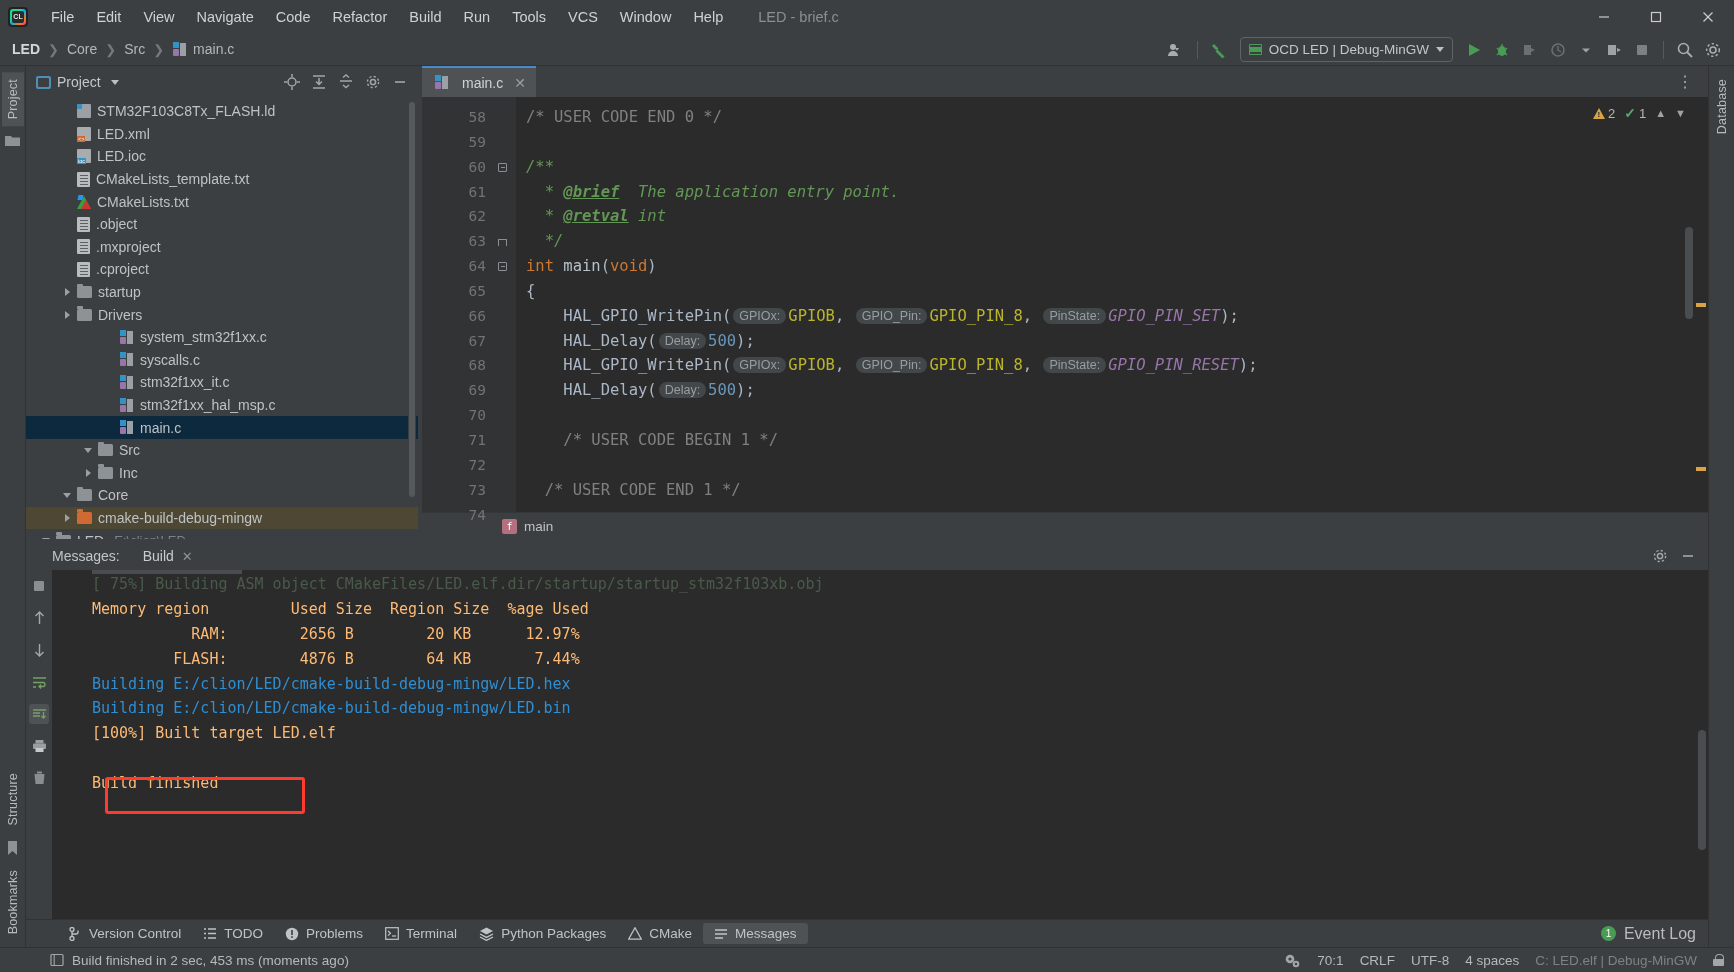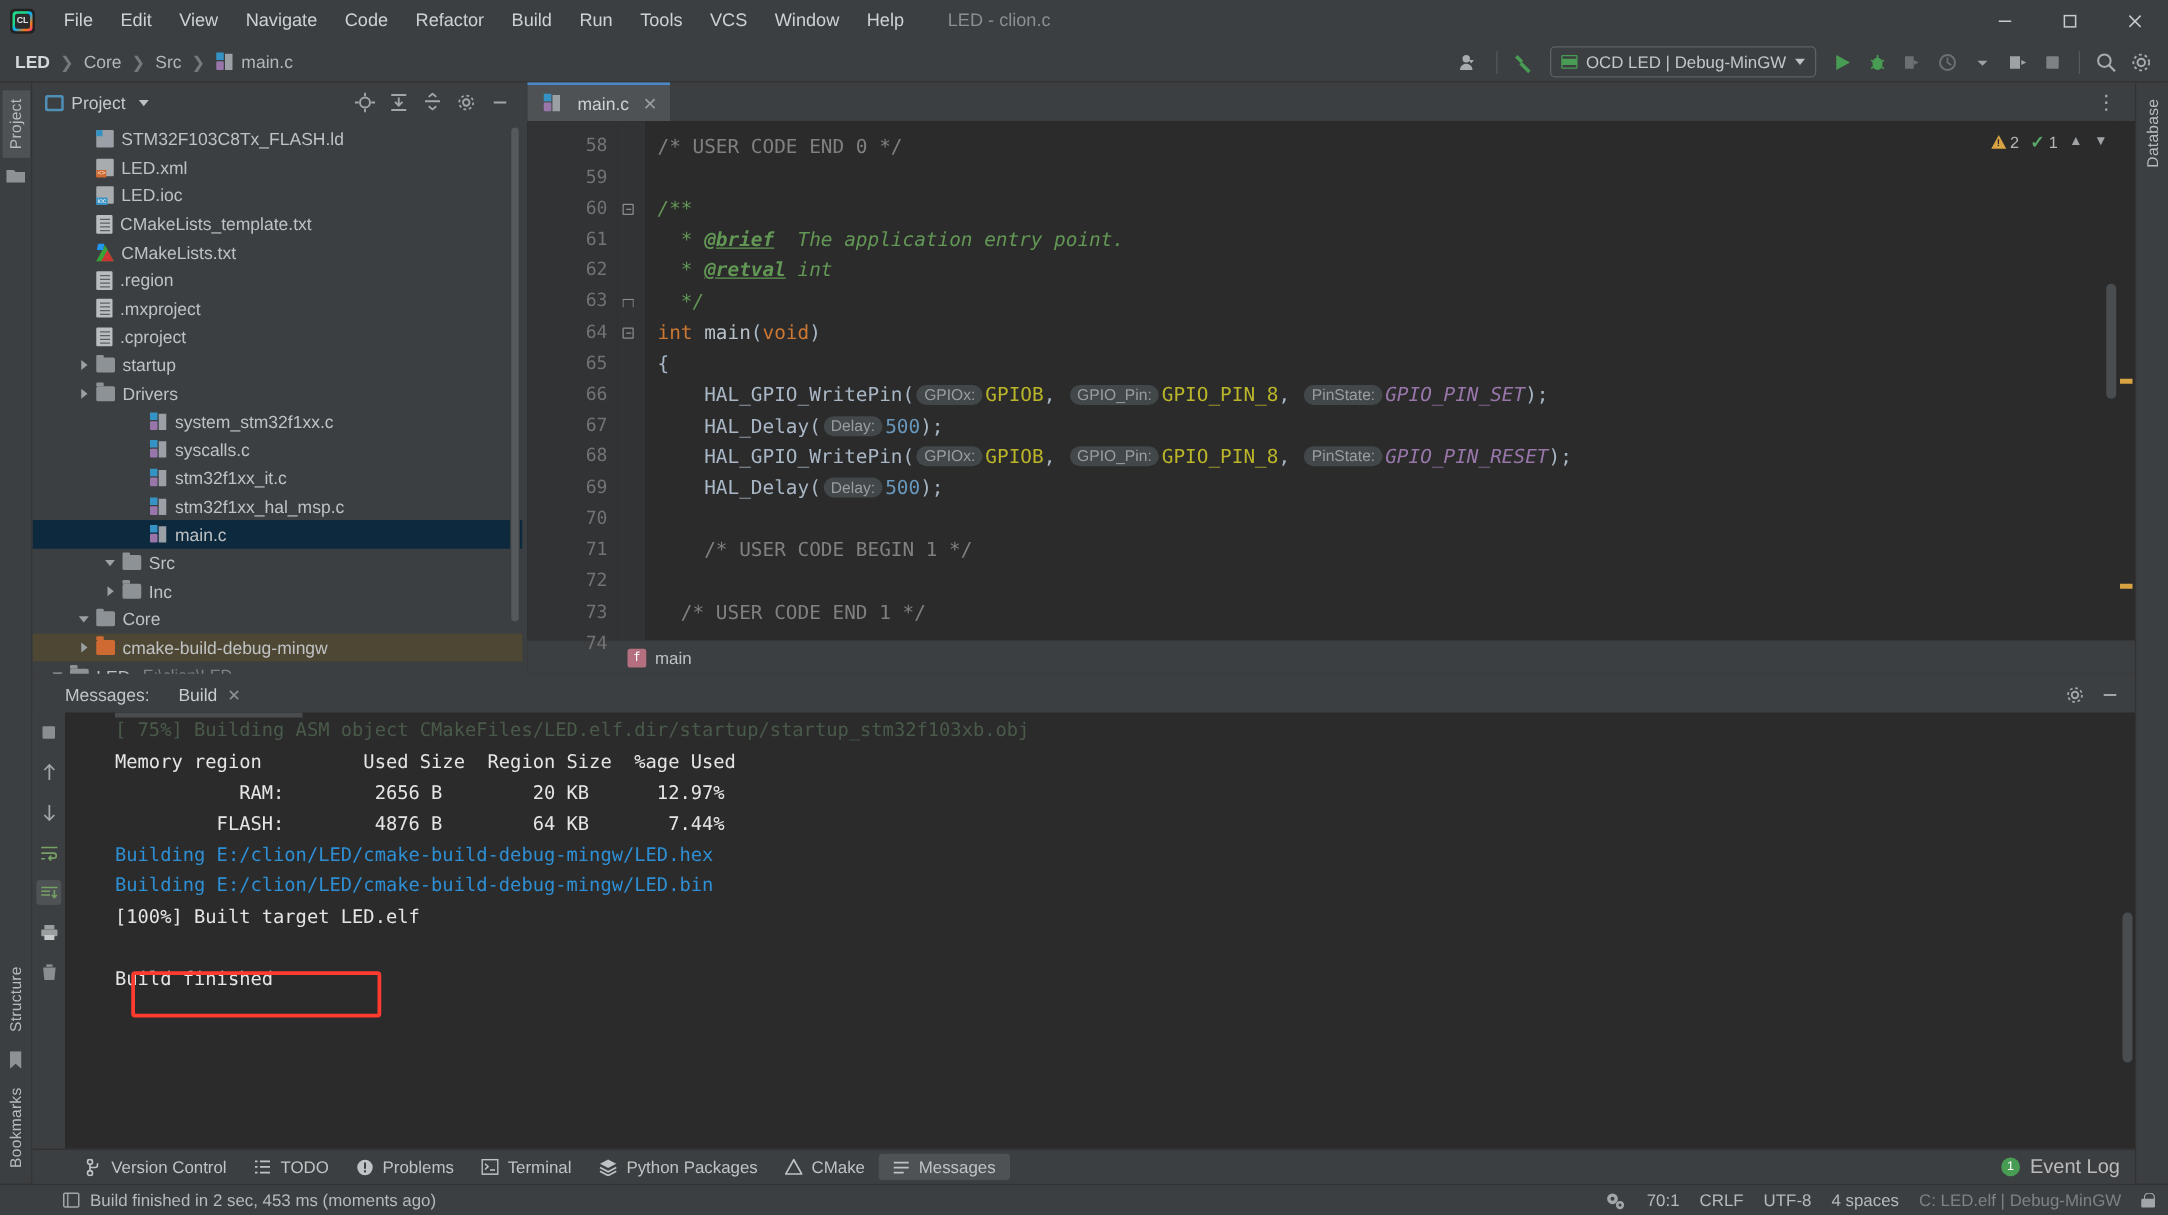--- a/index.html
+++ b/index.html
@@ -237,21 +237,21 @@
   .msg-strip { width: 26px; flex: 0 0 26px; background: #3c3f41; display: flex; flex-direction: column; align-items: center; padding-top: 6px; gap: 12px; }
   .ms-icon { width: 20px; height: 20px; display: flex; align-items: center; justify-content: center; color: #a4a7a9; font-size: 14px; }
   .ms-icon.act { background: #4e5254; border-radius: 3px; }
   .msg-console {
     flex: 1 1 auto; background: #2b2b2b; position: relative; overflow: hidden;
     font-family: "DejaVu Sans Mono", monospace; font-size: 15px; padding-top: 2px;
   }
   .mline { height: 24.9px; line-height: 24.9px; white-space: pre; padding-left: 40px; color: #a9b7c6; }
   .m-green { color: #6a8759; }
   .m-blue { color: #2e8fd4; }
-  .m-gray { color: #e5e5e5; }
+  .m-gray { color: #fdba74; }
   .m-faint { color: #4a5a4a; }
   .msg-scroll-top { position: absolute; left: 40px; top: 0; width: 150px; height: 4px; background: #4a4d4f; }
   .msg-scroll-y { position: absolute; right: 2px; top: 160px; width: 8px; height: 120px; background: #4a4d4f; border-radius: 4px; }
   .redbox {
     position: absolute; left: 53px; top: 207px; width: 200px; height: 37px;
     border: 3px solid #ff3b30; border-radius: 3px; pointer-events: none;
   }
 
   
   .toolbar-bottom {
@@ -296,21 +296,21 @@
     <div class="menu-item">View</div>
     <div class="menu-item">Navigate</div>
     <div class="menu-item">Code</div>
     <div class="menu-item">Refactor</div>
     <div class="menu-item">Build</div>
     <div class="menu-item">Run</div>
     <div class="menu-item">Tools</div>
     <div class="menu-item">VCS</div>
     <div class="menu-item">Window</div>
     <div class="menu-item">Help</div>
-    <div class="win-title">LED - clion.c</div>
+    <div class="win-title">LED - brief.c</div>
 
     <div class="win-controls">
       <div class="win-btn">
         <svg width="12" height="12" viewBox="0 0 12 12">
             <line x1="1" y1="6" x2="11" y2="6" stroke="currentColor" stroke-width="1.2"></line>
           </svg>
       </div>
       <div class="win-btn">
         <svg width="12" height="12" viewBox="0 0 12 12">
             <rect x="1.5" y="1.5" width="9" height="9" fill="none" stroke="currentColor" stroke-width="1.2"></rect>
@@ -515,21 +515,21 @@
                   <i class="t1"></i>
                   <i class="t2"></i>
                   <i class="t3"></i>
                 </span>
                 <span>CMakeLists.txt</span>
               </div>
               <div class="trow">
                 <span style="display:inline-block;width:35px;flex:0 0 35px"></span>
                 <span class="arrow"></span>
                 <span class="doc-icon"></span>
-                <span>.region</span>
+                <span>.object</span>
               </div>
               <div class="trow">
                 <span style="display:inline-block;width:35px;flex:0 0 35px"></span>
                 <span class="arrow"></span>
                 <span class="doc-icon"></span>
                 <span>.mxproject</span>
               </div>
               <div class="trow">
                 <span style="display:inline-block;width:35px;flex:0 0 35px"></span>
                 <span class="arrow"></span>

